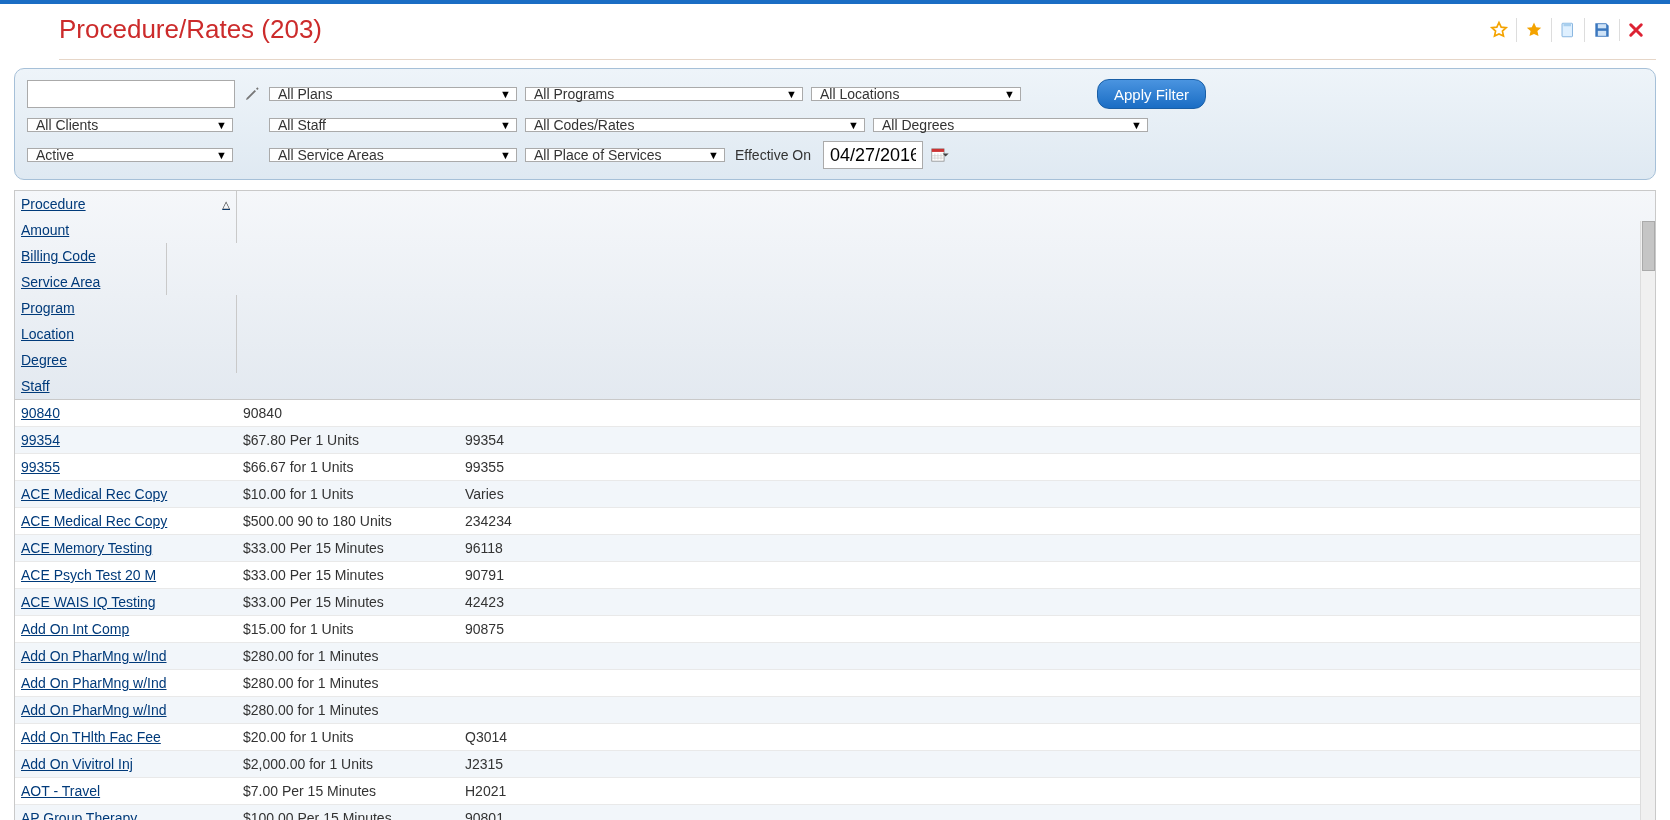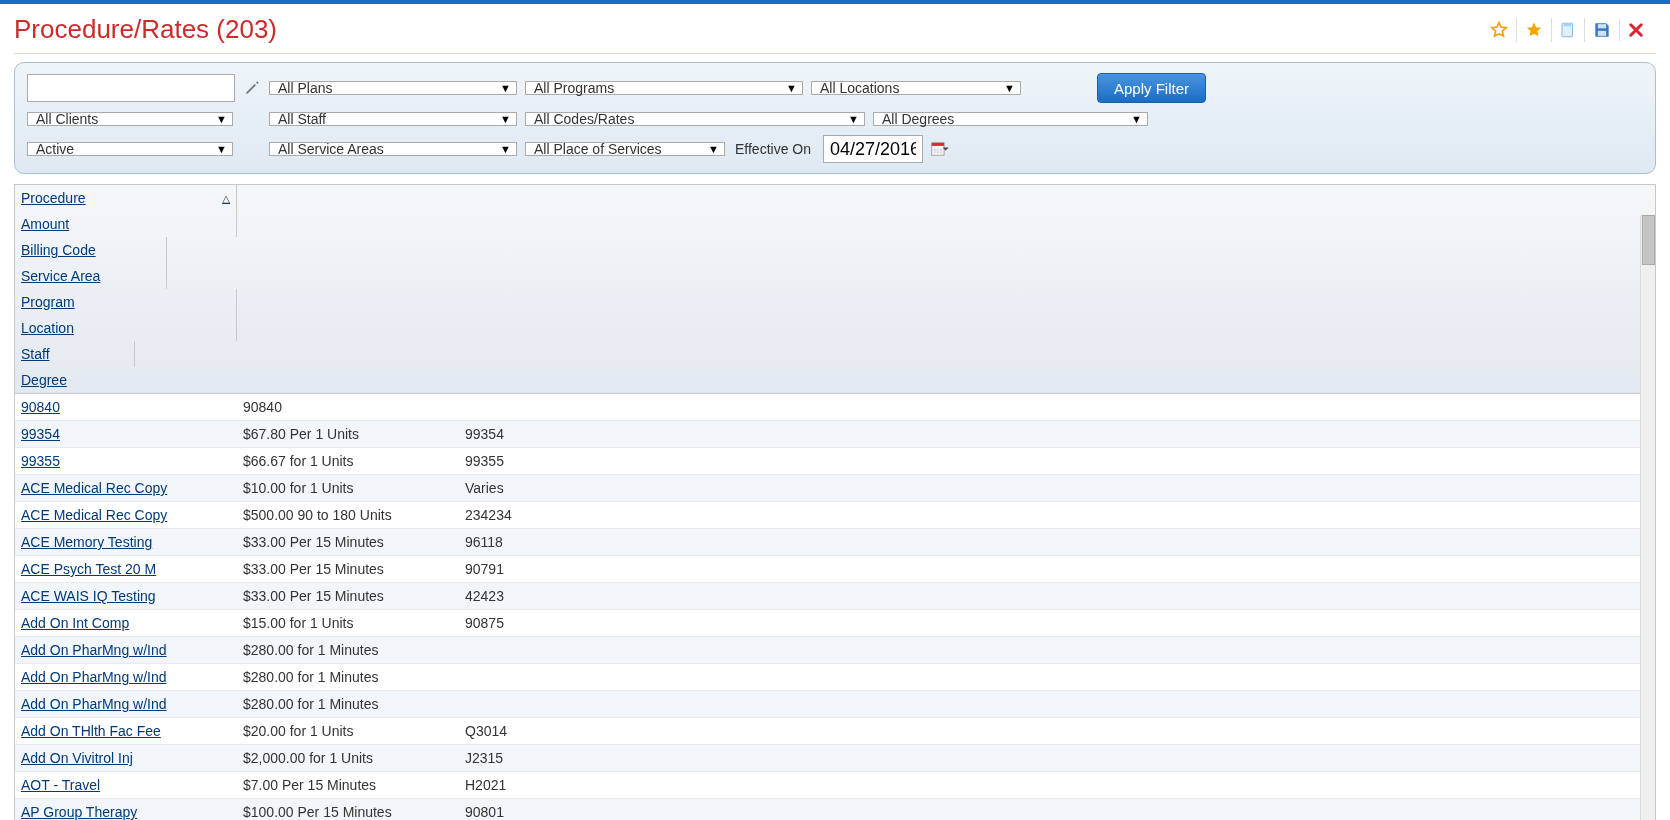--- a/index.html
+++ b/index.html
@@ -1,19 +1,19 @@
 <!DOCTYPE html>
 <html><head>
 <meta charset="utf-8">
 <style>
   * { box-sizing: border-box; }
   body { font-family: Arial, sans-serif; font-size: 14px; margin:0; padding:0; background:#fff; color:#333; }
   .topbar { height:4px; background:#1a6dc4; }
   .page { padding: 6px 14px 6px 14px; }
-  .header { display:flex; align-items:center; border-bottom:1px solid #e6d6c8; padding: 4px 0 8px 0; }
+  .header { display:flex; align-items:center; border-bottom:1px solid #e6d6c8; padding: 4px 0 14px 0; margin-left: 45px; }
   .page-title { color:#cc2b2b; font-size:26px; font-weight:400; flex:1; }
   .header-icons { display:flex; align-items:center; gap:0; padding-right:4px; }
   .hdr-icon-wrap { padding:2px 7px; border-left:1px solid #ddd; cursor:pointer; display:flex; align-items:center; }
   .hdr-icon-wrap:first-child { border-left:none;}
   .search-panel {
     margin-top:8px; border:1px solid #a6c0d8; border-radius:10px;
     background: linear-gradient(#eef4f9,#dfe9f2);
     padding:10px 12px;
   }
   .filter-row { display:flex; align-items:center; gap:8px; margin-bottom:8px; }
@@ -23,21 +23,21 @@
   }
   .select {
     height:14px; border:1px solid #aaa; background:#fff; padding:0 24px 0 8px; font-size:14px;
     appearance:none; position:relative; display:inline-flex; align-items:center; cursor:pointer;
   }
   .select-wrap { position:relative; display:inline-block; }
   .select-caret { position:absolute; right:6px; top:50%; transform:translateY(-50%); font-size:11px; pointer-events:none; color:#000;}
   .pencil-icon { display:inline-flex;width:18px;height:18px;justify-content:center;align-items:center;cursor:pointer;}
   .btn-primary {
     height:30px; padding:0 16px; font-size:15px; color:#fff; cursor:pointer;
-    border:1px solid #1a5fa6; border-radius:4px;
+    border:1px solid #1a5fa6; border-radius:12px;
     background: linear-gradient(#4a94e0,#1a6dc4);
   }
   .label-inline { font-size:14px; color:#333; margin:0 4px 0 2px; }
   .cal-icon { display:inline-flex;width:20px;height:18px;cursor:pointer;align-items:center;}
   .grid { margin-top:10px; border:1px solid #c9c9c9; border-bottom:none; position:relative;}
   .grid-header { display:flex; background:linear-gradient(#f5f7fa,#e3e9f0); border-bottom:1px solid #c9c9c9;flex-direction:column; }
   .gh-cell { padding:5px 6px; border-right:1px solid #c9c9c9; font-size:14px; color:#003a7a; text-decoration:underline; cursor:pointer; display:flex; align-items:center;}
   .gh-cell.sorted::after { content:"△"; font-size:10px; margin-left:auto; color:#333; text-decoration:none; display:inline-block; }
   .gh-cell:last-child{border-right:none;}
   .col-proc{width:222px;} .col-amt{width:222px;} .col-bill{width:152px;}
@@ -163,22 +163,22 @@
   </div>
 
   <div class="grid">
     <div class="grid-header">
       <div class="gh-cell col-proc sorted">Procedure</div>
       <div class="gh-cell col-amt">Amount</div>
       <div class="gh-cell col-bill">Billing Code</div>
       <div class="gh-cell col-svc">Service Area</div>
       <div class="gh-cell col-prg">Program</div>
       <div class="gh-cell col-loc">Location</div>
+      <div class="gh-cell col-deg">Degree</div>
       <div class="gh-cell col-staff">Staff</div>
-      <div class="gh-cell col-deg">Degree</div>
     </div>
     <div class="grid-body" id="grid-body">
         <div class="grid-row">
           <div class="gd-cell col-proc link">90840</div>
           <div class="gd-cell col-bill">90840</div>
           <div class="gd-cell col-svc"></div>
           <div class="gd-cell col-prg"></div>
           <div class="gd-cell col-loc"></div>
           <div class="gd-cell col-deg"></div>
           <div class="gd-cell col-staff"></div>

